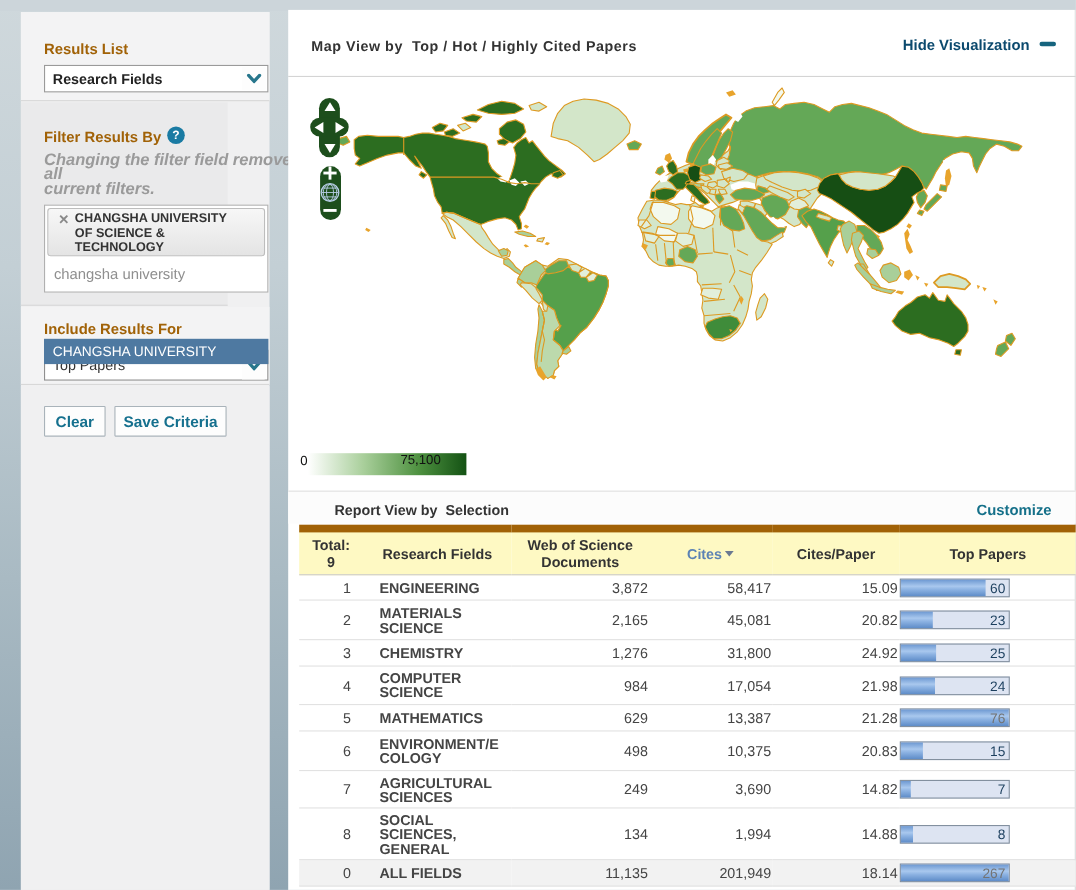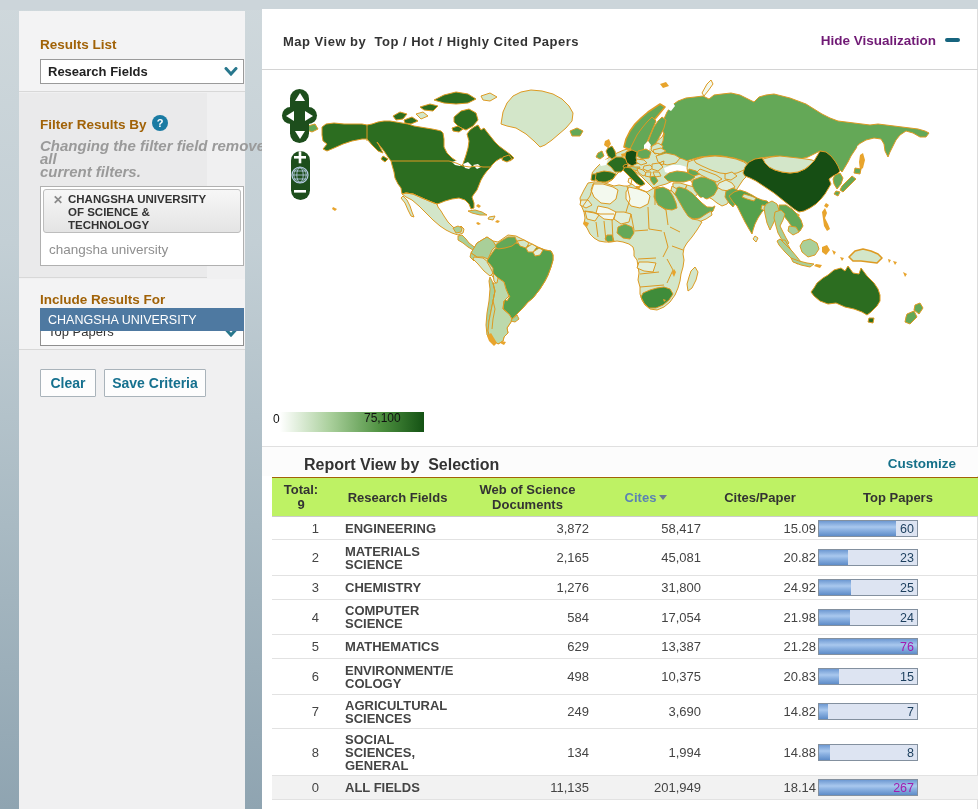--- a/index.html
+++ b/index.html
@@ -46,31 +46,31 @@
   color:#fff; font-size:12.5px; line-height:24px; padding-left:8px; z-index:3; }
 .btn { position:absolute; top:18px; height:28px; background:#fdfdfd; border:1px solid #a9b3ba;
   color:#15708e; font-size:14px; font-weight:bold; text-align:center; line-height:26px; border-radius:1px; }
 #btn-clear { left:21px; width:56px; }
 #btn-save { left:85px; width:102px; }
 
 #main { position:absolute; left:262px; top:9px; width:716px; height:800px; background:#fff;
   border-right:1px solid #dddddd; }
 #maphead { position:absolute; left:0; top:0; width:716px; height:61px; border-bottom:1px solid #d4d4d4; }
 #maphead .title { position:absolute; left:21px; top:25px; font-size:13px; font-weight:bold; color:#333; letter-spacing:0.5px; }
-#hideviz { position:absolute; right:42px; top:24px; font-size:13.5px; font-weight:bold; color:#701a75; }
+#hideviz { position:absolute; right:42px; top:24px; font-size:13.5px; font-weight:bold; color:#0c4a6e; }
 #hideviz .minus { position:absolute; right:-24px; top:5px; width:15px; height:4px; background:#16647e; border-radius:2px; }
 #mapsvg { position:absolute; left:0; top:62px; }
 
 #rephead { position:absolute; left:0; top:437px; width:716px; height:30px; background:#fcfcfc;
   border-top:1px solid #e0e0e0; }
-#rephead .title { position:absolute; left:21px; top:9px; font-size:16px; font-weight:bold; color:#333;padding-left:21px; }
+#rephead .title { position:absolute; left:21px; top:9px; font-size:13px; font-weight:bold; color:#333;padding-left:21px; }
 #customize { position:absolute; right:22px; top:9px; font-size:13.5px; font-weight:bold; color:#157089; }
 table { position:absolute; left:10px; top:468px; width:706px; border-collapse:collapse; table-layout:fixed; }
-th { background:#bef264; font-size:13px; font-weight:bold; color:#333;
-  border-top:1px solid #a16207; border-bottom:1px solid #cccccc; padding:4px 0; vertical-align:middle; }
+th { background:#fef9c3; font-size:13px; font-weight:bold; color:#333;
+  border-top:7px solid #a16207; border-bottom:1px solid #cccccc; padding:4px 0; vertical-align:middle; }
 th.thnum { width:58px; }
 th.thname { width:135px; }
 th.thdocs { width:125px; }
 th.thcites { width:112px; }
 th.thcpp { width:116px; }
 th.thbar { width:160px; }
 th .cites { color:#5b82b4; }
 th .caret { display:inline-block; width:0; height:0; border-left:4px solid transparent;
   border-right:4px solid transparent; border-top:5px solid #6a7991; vertical-align:2px; margin-left:3px; }
 tr.datarow td { border-bottom:1px solid #e2e2e2; font-size:13px; color:#444; vertical-align:middle; }
@@ -79,21 +79,21 @@
 td.cname { font-size:12.5px; font-weight:bold; color:#17657d; line-height:13px; padding-left:15px; }
 td.cdocs { text-align:right; padding-right:1px; }
 td.ccites { text-align:right; padding-right:1px; }
 td.ccpp { text-align:right; padding-right:2px; }
 td.cbar { }
 .track { position:relative; width:100px; height:17px; 
   background:#dde4f2; border:1px solid #83909f; }
 .fill { position:absolute; left:0; top:0; bottom:0;
   background:linear-gradient(180deg,#6e99d2 0%,#a9c8ee 40%,#8cb2e2 60%,#5e8cc8 100%); }
 .barval { position:absolute; right:3px; top:1px; font-size:12.5px; color:#1c3f5e; }
-.barval.full { color:#a21caf; }
+.barval.full { color:#737373; }
 </style></head>
 <body>
 <div id="topstrip"></div>
 <div id="sidebar">
   <div class="sec1">
     <div class="h1" id="rl-title">Results List</div>
     <div class="selbox" id="rl-select">Research Fields
       <div class="chev">
           <svg width="14" height="9">
             <path d="M2,1.5 L7,7 L12,1.5" stroke="#27768c" stroke-width="3" fill="none" stroke-linecap="round"></path>
@@ -399,21 +399,21 @@
 <td class="cbar">
             <div class="track">
               <div class="fill" style="width:33%"></div>
               <span class="barval">25</span>
             </div>
           </td>
 </tr>
 <tr class="datarow" style="height:35px">
 <td class="cnum">4</td>
 <td class="cname">COMPUTER<br>SCIENCE</td>
-<td class="cdocs">584</td>
+<td class="cdocs">984</td>
 <td class="ccites">17,054</td>
 <td class="ccpp">21.98</td>
 <td class="cbar">
             <div class="track">
               <div class="fill" style="width:32%"></div>
               <span class="barval">24</span>
             </div>
           </td>
 </tr>
 <tr class="datarow" style="height:24px">

